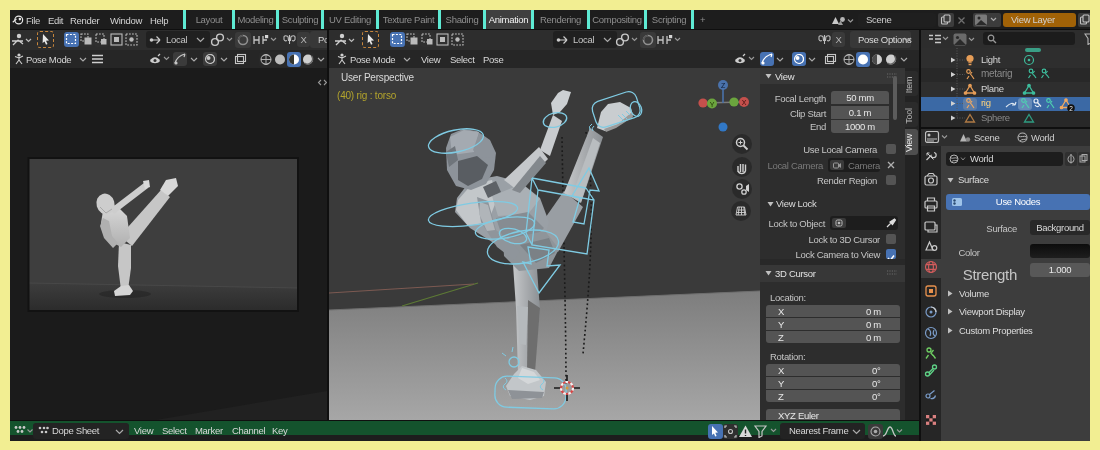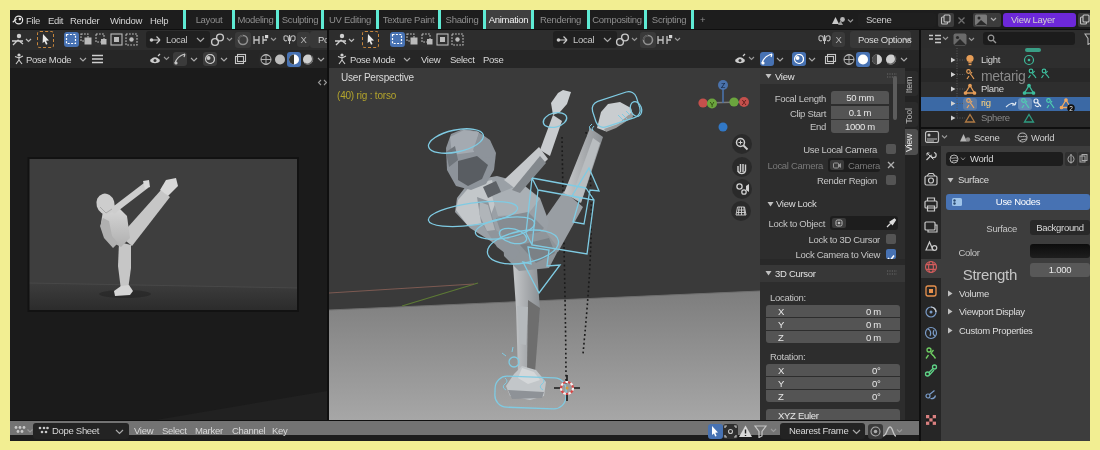--- a/index.html
+++ b/index.html
@@ -18,21 +18,21 @@
 
 .row2bg { background:#2d2d2d; }
 .row3bg { background:#262626; }
 .wbtn { position:absolute; background:#202020; border-radius:3px; }
 .icbtn { position:absolute; border-radius:3px; }
 
 
 #vpl { position:absolute; left:0; top:20px; width:317px; height:391px; }
 #vpm { position:absolute; left:319px; top:20px; width:590px; height:391px; }
 #rcol { position:absolute; left:911px; top:20px; width:169px; height:411px; }
-#dope { position:absolute; left:0; top:411px; width:909px; height:14px; background:#737373; }
+#dope { position:absolute; left:0; top:411px; width:909px; height:14px; background:#14532d; }
 
 .vdiv { position:absolute; background:#0f0f0f; }
 .hdiv { position:absolute; background:#0f0f0f; }
 
 .lbl { color:#c5c5c5; font-size:11px; }
 .dim { color:#7a7a7a; }
 .fld { position:absolute; background:#545454; border-radius:3px; color:#e8e8e8; font-size:11px; text-align:center; }
 .dfld { position:absolute; background:#1d1d1d; border-radius:3px; color:#d0d0d0; font-size:11px; }
 .cb { position:absolute; width:10px; height:10px; background:#545454; border-radius:2px; }
 .cb.on { background:#4772b3; }
@@ -81,21 +81,21 @@
       <path d="M1.5 1.5 l6 6 m0 -6 l-6 6" stroke="#6f6f6f" stroke-width="1.3"></path>
     </svg>
     <div class="abs" style="left:963px;top:3px;width:28px;height:14px;background:#3c3c3c;border-radius:2px">
       <svg width="28" height="14" viewBox="0 0 28 14">
         <rect x="2" y="1.5" width="12" height="11" rx="1.5" fill="#7a7a7a"></rect>
         <circle cx="6" cy="5" r="1.5" fill="#2a2a2a"></circle>
           <path d="M3 12 L8 7 L14 12 Z" fill="#2a2a2a"></path>
         <path d="M18 5 l2.5 2.5 L23 5" stroke="#aaa" stroke-width="1.2" fill="none"></path>
       </svg>
     </div>
-    <div class="dfld" style="left:993px;top:3px;width:73px;height:14px;line-height:14px;padding-left:8px;font-size:9.5px;background:#6d28d9">View Layer</div>
+    <div class="dfld" style="left:993px;top:3px;width:73px;height:14px;line-height:14px;padding-left:8px;font-size:9.5px;background:#a16207">View Layer</div>
     <div class="abs" style="left:1068px;top:3px;width:14px;height:14px;background:#3c3c3c;border-radius:2px">
       <svg width="14" height="14" viewBox="0 0 14 14">
           <rect x="2.5" y="4" width="6" height="7" rx="1" fill="none" stroke="#c5c5c5" stroke-width="1.1"></rect>
           <rect x="5" y="2" width="6" height="7" rx="1" fill="#3c3c3c" stroke="#c5c5c5" stroke-width="1.1"></rect>
         </svg>
     </div>
   </div>
 
   <div class="abs row2bg" style="left:0;top:20px;width:909px;height:20px"></div>
   <div class="abs row3bg" style="left:0;top:40px;width:909px;height:18px"></div>
@@ -775,21 +775,21 @@
         <text x="150" y="62.7" font-size="6.5" fill="#eee" text-anchor="middle" font-family="Liberation Sans">2</text>
 
         <g stroke="#b07b45" fill="none" stroke-width="1.3">
           <path d="M49 66.5 L53.5 74 H44.5 Z"></path>
         </g>
         <g stroke="#2f9c81" fill="none" stroke-width="1.3">
           <path d="M108 66.5 L112.5 74 H103.5 Z"></path>
         </g>
       </svg>
       <span class="txt" style="left:60px;top:5.5px;color:#d5d5d5;font-size:9.5px">Light</span>
-      <span class="txt" style="left:60px;top:20px;color:#8a8a8a;font-size:14px">metarig</span>
+      <span class="txt" style="left:60px;top:20px;color:#8a8a8a;font-size:10px">metarig</span>
       <span class="txt" style="left:60px;top:34.5px;color:#d5d5d5;font-size:9.5px">Plane</span>
       <span class="txt" style="left:60px;top:49px;color:#ffd37c;font-size:9.5px">rig</span>
       <span class="txt" style="left:60px;top:63.5px;color:#8a8a8a;font-size:9.5px">Sphere</span>
     </div>
 
     <div class="abs" style="left:0;top:97px;width:169px;height:1.5px;background:#0f0f0f"></div>
 
     <div class="abs" style="left:0;top:98.5px;width:169px;height:312.5px;background:#3d3d3d;overflow:hidden">
 
       <div class="abs" style="left:0;top:0;width:169px;height:17px;background:#2e2e2e"></div>

